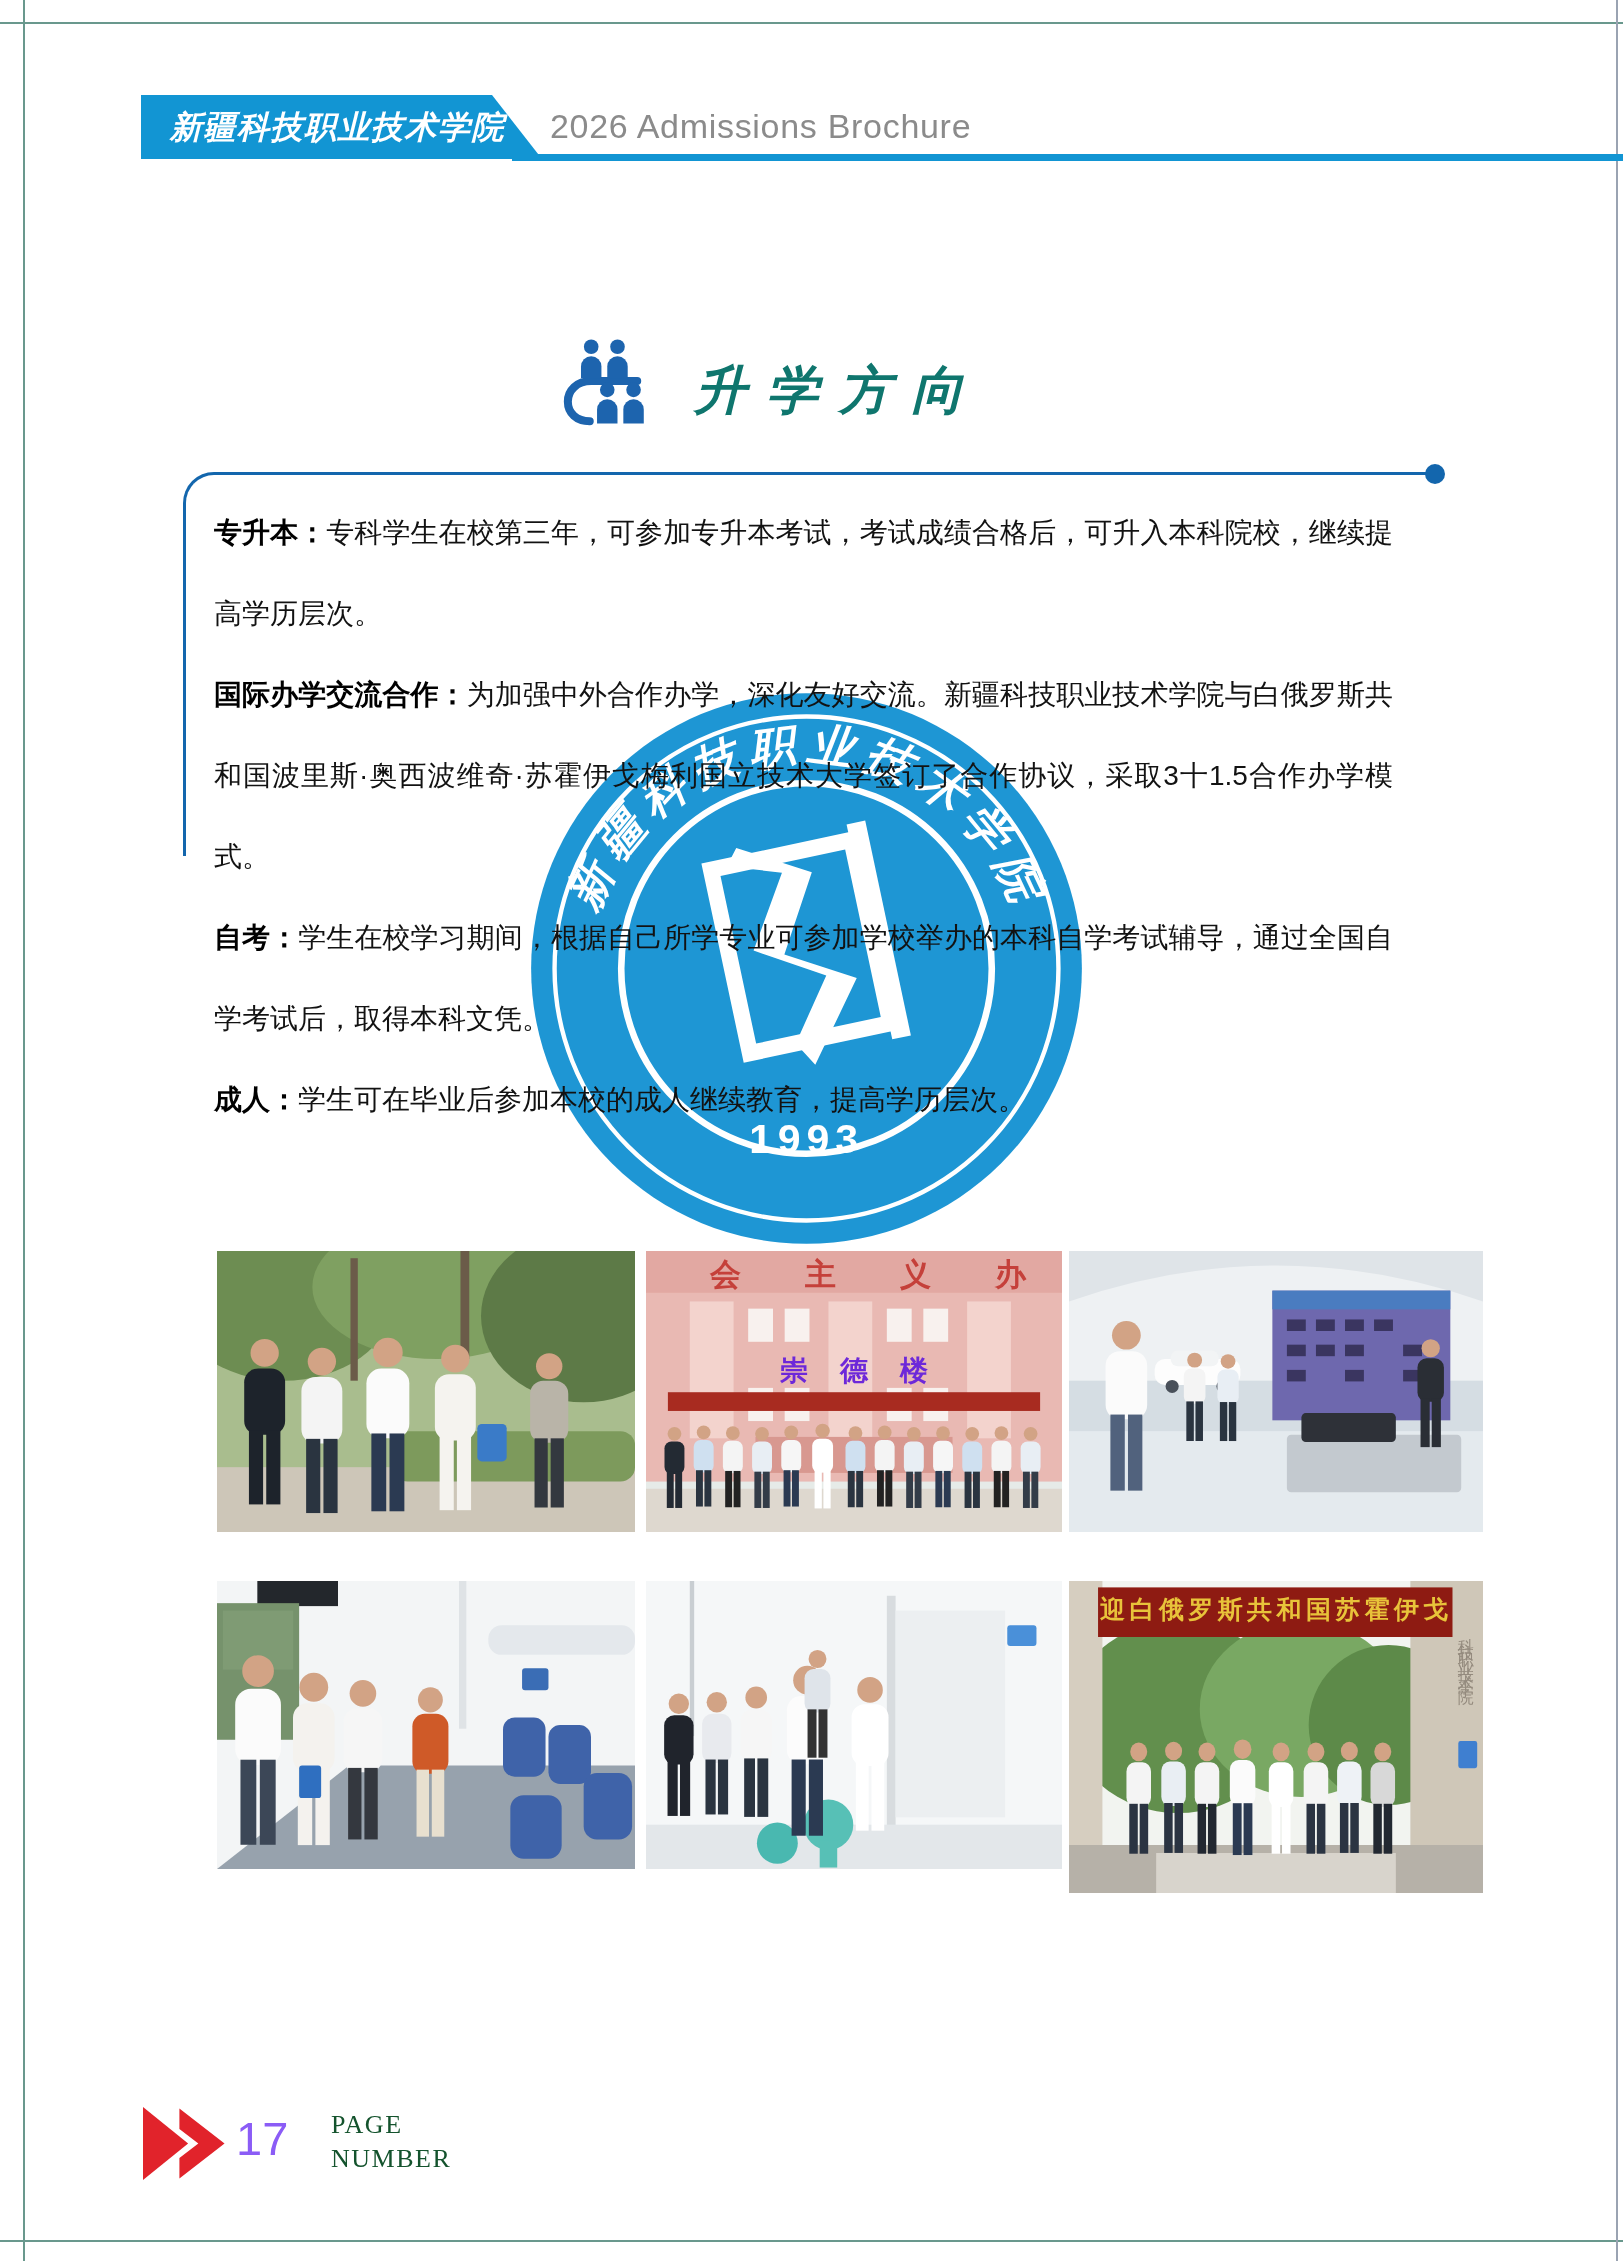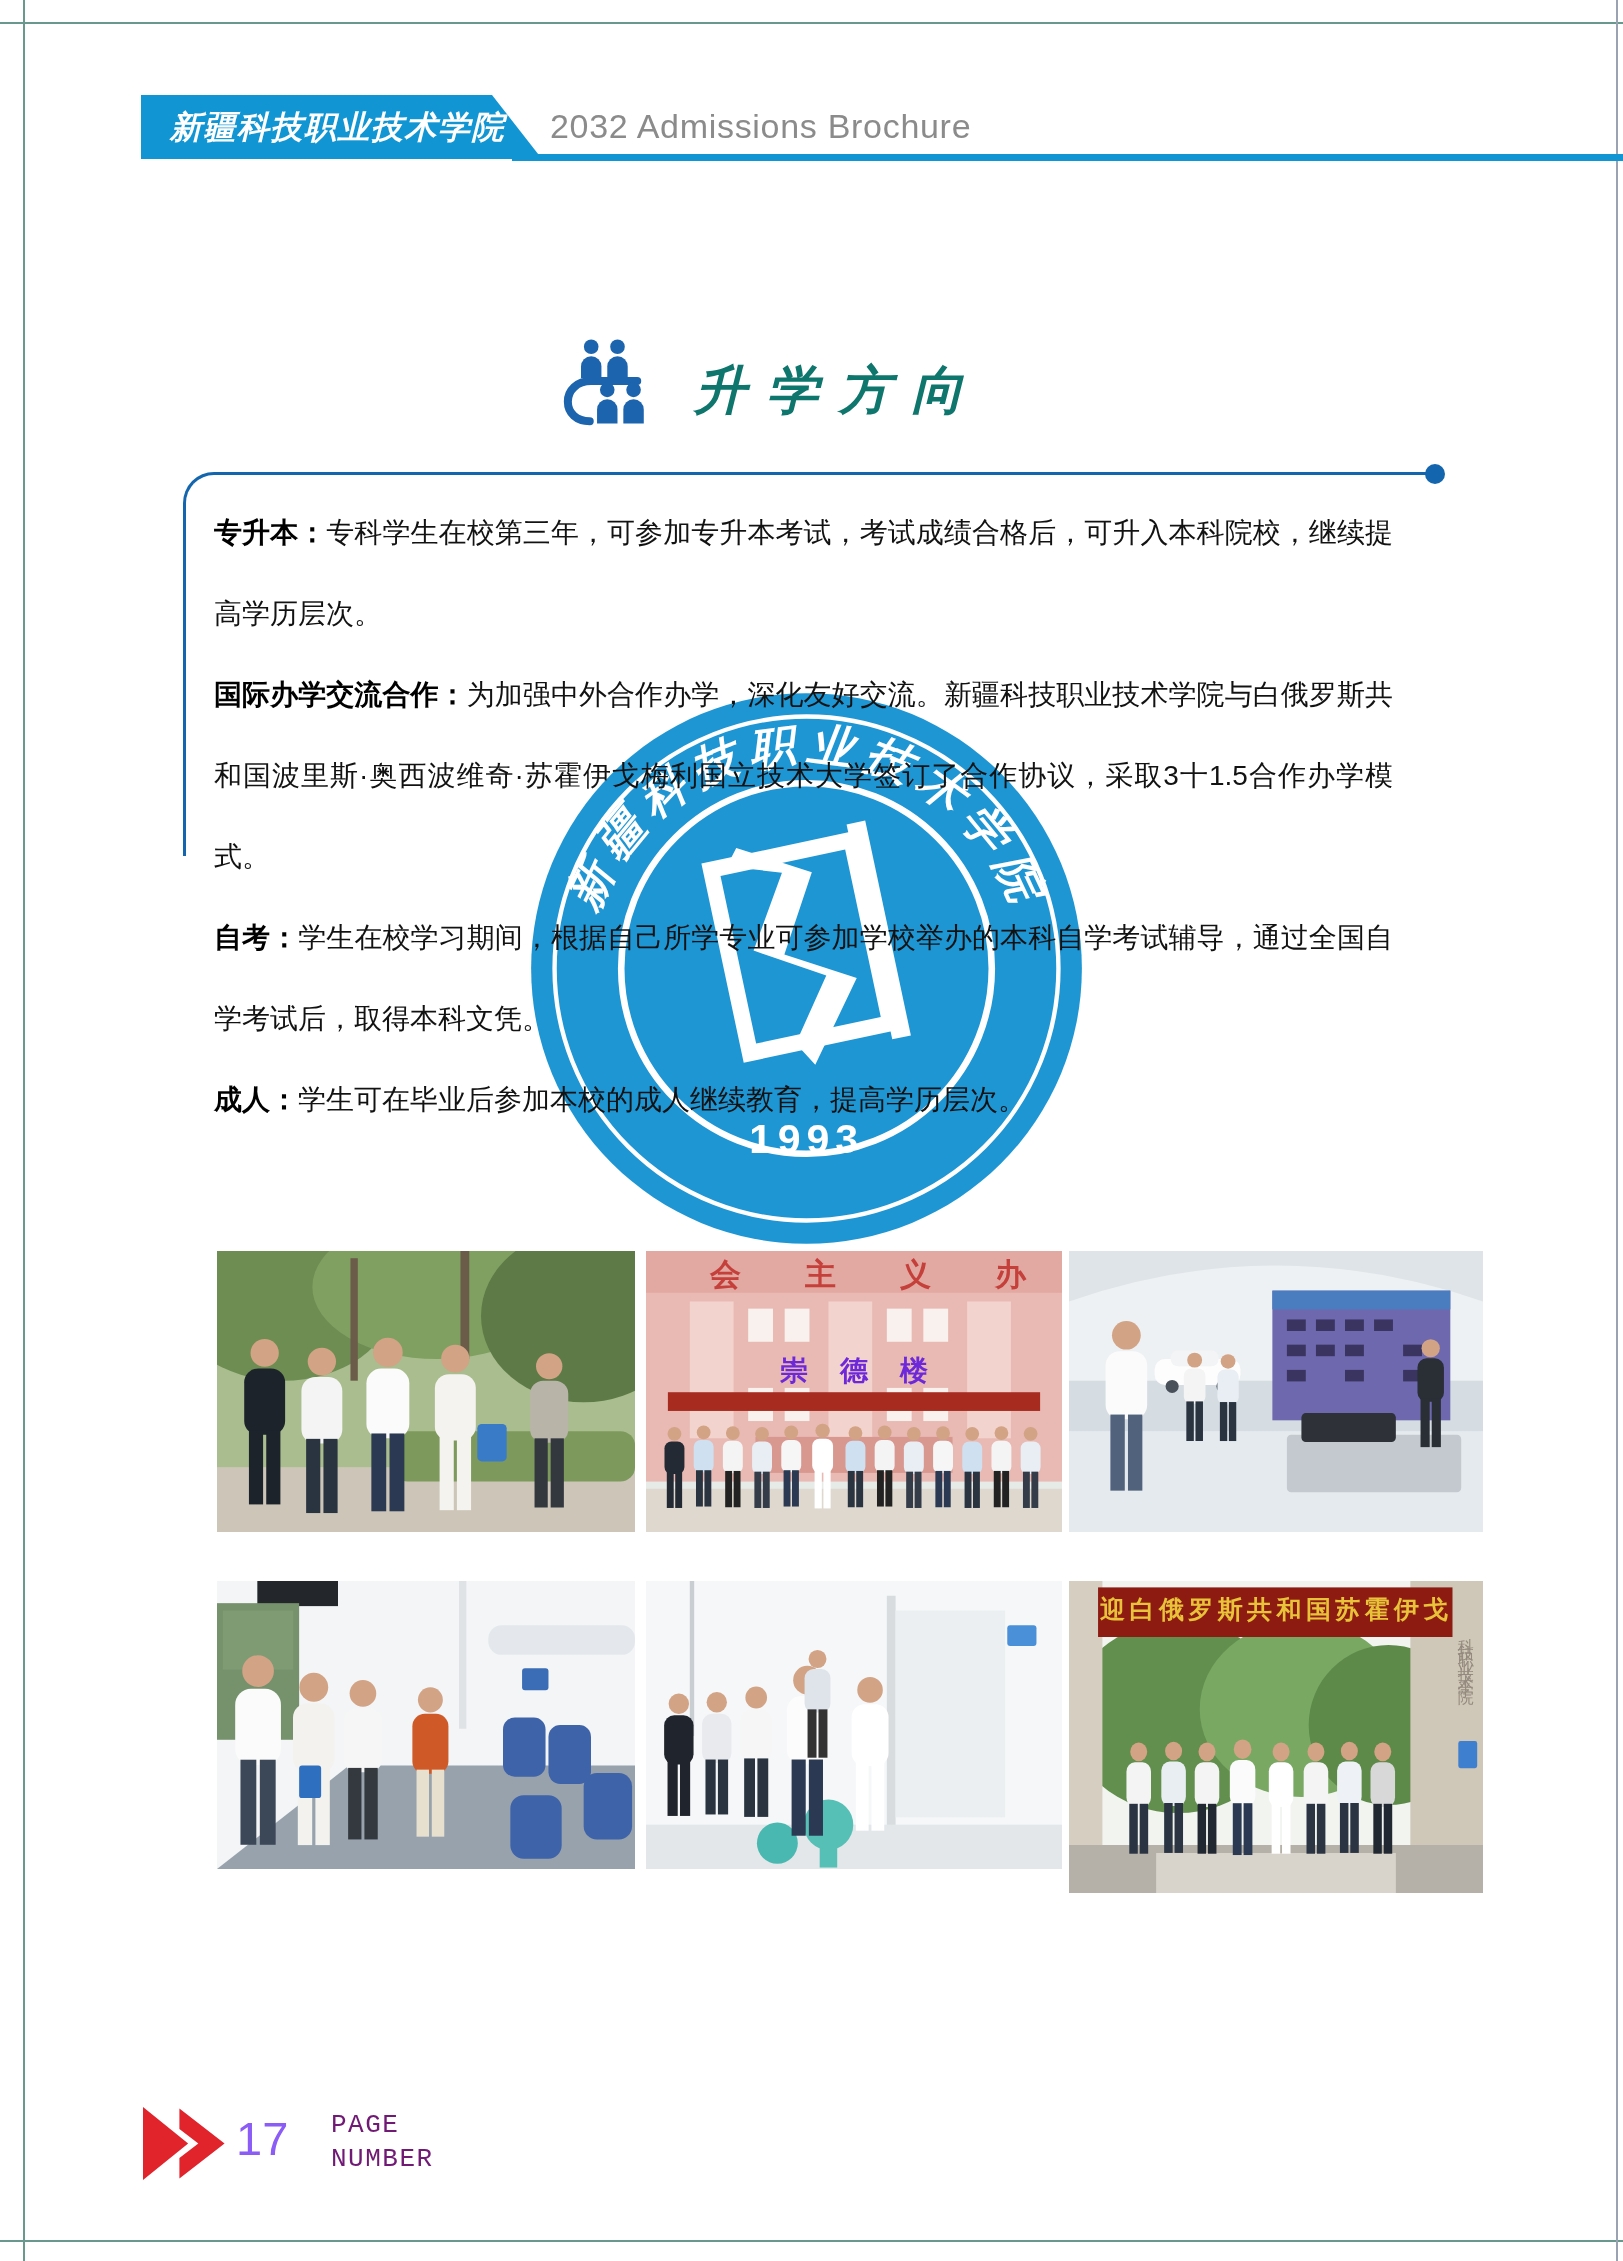--- a/index.html
+++ b/index.html
@@ -48,22 +48,22 @@
   .ph-sign-text { position:absolute; top:101px; left:0; width:100%; text-align:center; color:#6d28d9;
                   font-size:28px; font-weight:700; letter-spacing:32px; text-indent:32px; white-space:nowrap; }
   .ph-banner-text { position:absolute; top:11.7px; left:29px; width:357px; text-align:center; color:#e8c33a;
                     font-size:25px; font-weight:700; letter-spacing:4.4px; white-space:nowrap; }
   .ph-pillar-text { position:absolute; top:44px; right:7.3px; writing-mode:vertical-rl; color:#8a8074;
                     font-size:16px; letter-spacing:7.3px; opacity:.85; }
 
   
   .ftr-chevrons { position:absolute; left:143px; top:2107px; width:83px; height:73px; }
   .ftr-num { position:absolute; left:236px; top:2111px; font-size:47px; color:#8b5cf6; }
-  .ftr-label { position:absolute; left:331px; top:2108px; font-family:Liberation Mono, monospace;
-               font-size:26px; line-height:34px; color:#701a75; letter-spacing:1.5px; }
+  .ftr-label { position:absolute; left:331px; top:2108px; font-family:Liberation Serif, serif;
+               font-size:26px; line-height:34px; color:#14532d; letter-spacing:1.5px; }
 </style>
 </head>
 <body>
 
 <svg width="0" height="0" style="position:absolute" aria-hidden="true">
   <defs>
     <symbol id="person" viewBox="0 0 40 110">
       <circle cx="20" cy="10" r="9" fill="var(--skin,#d2a385)"></circle>
       <rect x="7" y="20" width="26" height="43" rx="9" fill="var(--top,#f2f2f2)"></rect>
       <rect x="10" y="60" width="9" height="48" fill="var(--pants,#2a3440)"></rect>
@@ -76,21 +76,21 @@
 
   <div class="frame-top"></div>
   <div class="frame-bottom"></div>
   <div class="frame-left"></div>
   <div class="frame-right"></div>
 
   <div class="hdr-underline"></div>
   <div class="hdr-band">
     <div class="hdr-school">新疆科技职业技术学院</div>
   </div>
-  <div class="hdr-title">2032 Admissions Brochure</div>
+  <div class="hdr-title">2026 Admissions Brochure</div>
 
   <svg class="sec-icon" viewBox="0 0 126 128">
     <g fill="#1d64ae">
       <path d="M103,60 H40 C20,60 8,73 8,88 c0,16 12,27 30,27" fill="none" stroke="#1d64ae" stroke-width="11" stroke-linecap="round"></path>
       <circle cx="40" cy="13" r="10"></circle>
       <path d="M26,56 v-16 a14,14 0 0 1 28,0 v16 z"></path>
       <circle cx="76" cy="13" r="10"></circle>
       <path d="M62,56 v-16 a14,14 0 0 1 28,0 v16 z"></path>
       <circle cx="62" cy="72" r="10"></circle>
       <path d="M48,118 v-19 a14,14 0 0 1 28,0 v19 z"></path>

